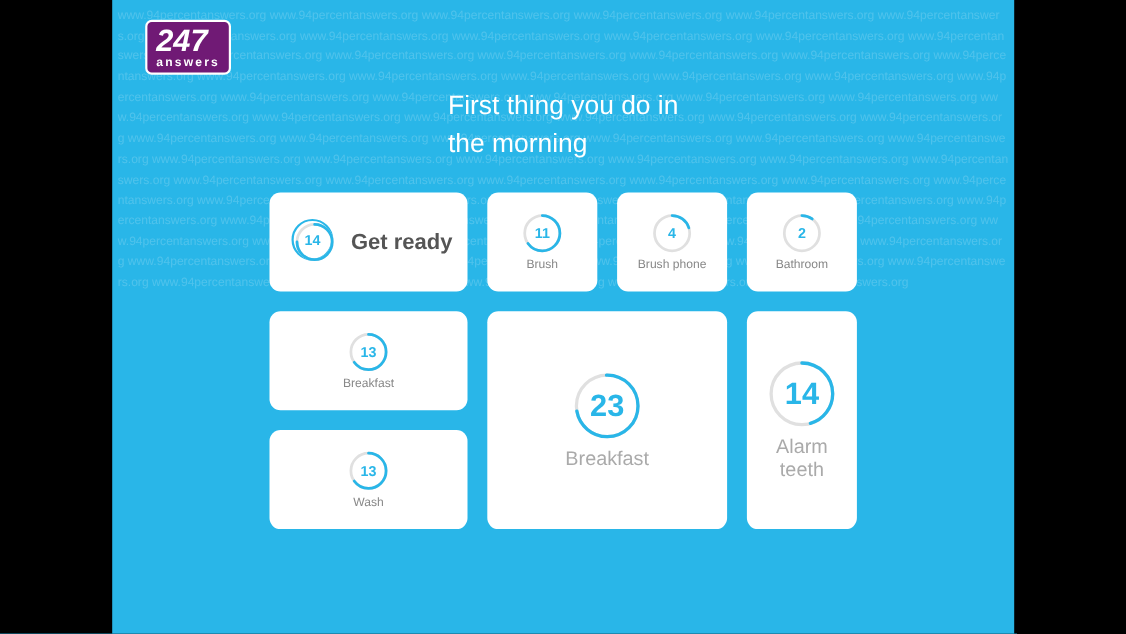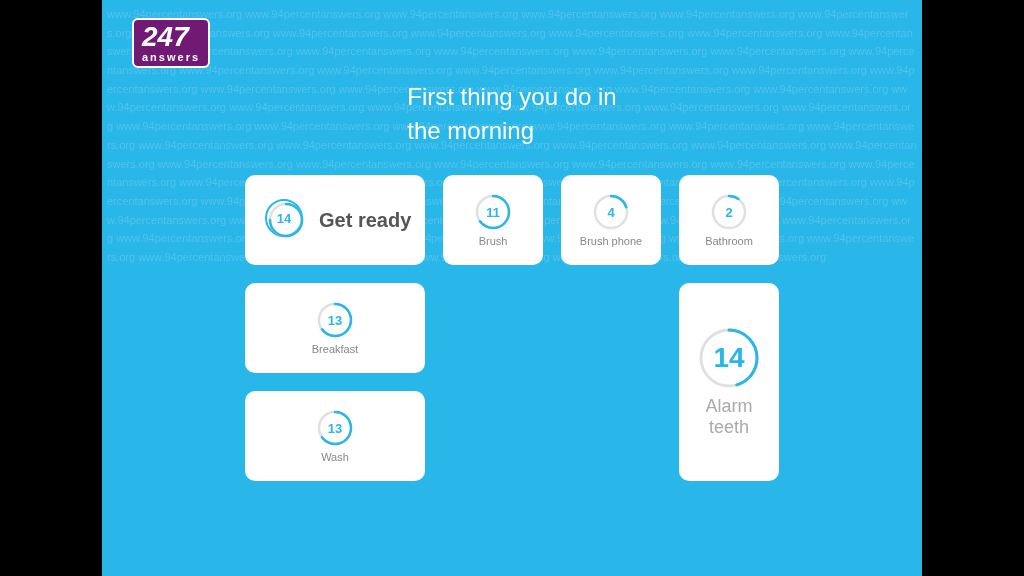--- a/index.html
+++ b/index.html
@@ -260,20 +260,30 @@
       <div style="position:relative; width:38px; height:38px; margin-bottom:4px;">
         <svg width="38" height="38" viewBox="0 0 38 38" style="position:absolute;top:0;left:0;">
           <circle cx="19" cy="19" r="16" stroke="#e0e0e0" stroke-width="2.5" fill="none"></circle>
           <circle cx="19" cy="19" r="16" stroke="#29b6e8" stroke-width="2.5" fill="none" stroke-dasharray="65 36" stroke-linecap="round" transform="rotate(-90 19 19)"></circle>
         </svg>
         <span class="circle-number" style="position:absolute;top:50%;left:50%;transform:translate(-50%,-50%);font-size:13px;font-weight:700;color:#29b6e8;">13</span>
       </div>
       <span class="card-label">Breakfast</span>
     </div>
 
+    <div class="card card-large">
+      <div style="position:relative; width:64px; height:64px; margin-bottom:6px;">
+        <svg width="64" height="64" viewBox="0 0 64 64" style="position:absolute;top:0;left:0;">
+          <circle cx="32" cy="32" r="28" stroke="#e0e0e0" stroke-width="3" fill="none"></circle>
+          <circle cx="32" cy="32" r="28" stroke="#29b6e8" stroke-width="3" fill="none" stroke-dasharray="127 48" stroke-linecap="round" transform="rotate(-90 32 32)"></circle>
+        </svg>
+        <span style="position:absolute;top:50%;left:50%;transform:translate(-50%,-50%);font-size:28px;font-weight:700;color:#29b6e8;">23</span>
+      </div>
+      <span class="card-label-large">Breakfast</span>
+    </div>
 
     <div class="card card-left-bot">
       <div style="position:relative; width:38px; height:38px; margin-bottom:4px;">
         <svg width="38" height="38" viewBox="0 0 38 38" style="position:absolute;top:0;left:0;">
           <circle cx="19" cy="19" r="16" stroke="#e0e0e0" stroke-width="2.5" fill="none"></circle>
           <circle cx="19" cy="19" r="16" stroke="#29b6e8" stroke-width="2.5" fill="none" stroke-dasharray="65 36" stroke-linecap="round" transform="rotate(-90 19 19)"></circle>
         </svg>
         <span class="circle-number" style="position:absolute;top:50%;left:50%;transform:translate(-50%,-50%);font-size:13px;font-weight:700;color:#29b6e8;">13</span>
       </div>
       <span class="card-label">Wash</span>

